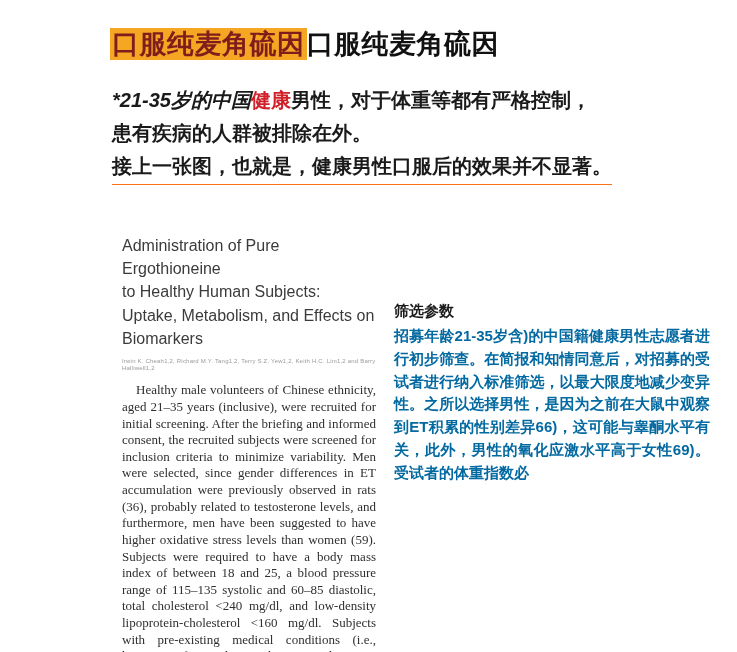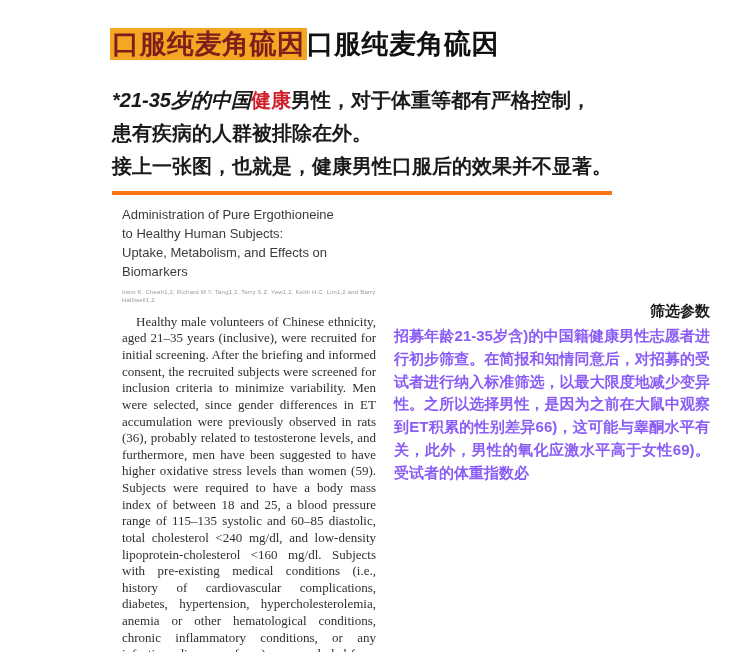--- a/index.html
+++ b/index.html
@@ -58,36 +58,37 @@
     color: #d0202a;
   }
   .lead .em {
     font-style: italic;
   }
   .lead-row {
     white-space: nowrap;
   }
   .underline-row {
     display: inline-block;
-    border-bottom: 4px solid #f97316;
-    padding-bottom: 8px;
+    border-bottom: 1px solid #f97316;
+    padding-bottom: 1px;
   }
 
   
   .paper {
     position: absolute;
     left: 122px;
     top: 206px;
     width: 254px;
   }
   .paper-title {
-    font-size: 13px;
+    font-size: 16px;
     color: #3b3b3b;
     line-height: 1.45;
     font-family: "Liberation Sans", sans-serif;
+    margin-top: 28px;
   }
   .paper-authors {
     margin-top: 8px;
     font-size: 6px;
     color: #9a9a9a;
     letter-spacing: 0.2px;
     line-height: 1.2;
     filter: blur(0.3px);
   }
   .paper-body {
@@ -109,26 +110,25 @@
     position: absolute;
     left: 394px;
     top: 302px;
     width: 316px;
   }
   .screen-heading {
     font-size: 15px;
     font-weight: bold;
     color: #1a1a1a;
     margin-bottom: 4px;
-    text-align: right;
   }
   .screen-body {
     font-size: 15px;
     font-weight: bold;
-    color: #8b5cf6;
+    color: #0369a1;
     line-height: 1.52;
     text-align: justify;
   }
 
   
   .bottom {
     position: absolute;
     left: 122px;
     top: 548px;
     width: 592px;

